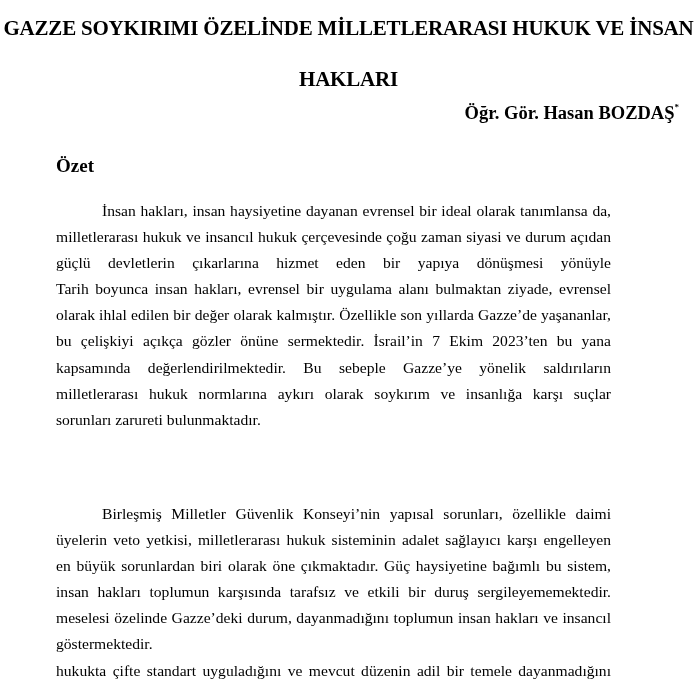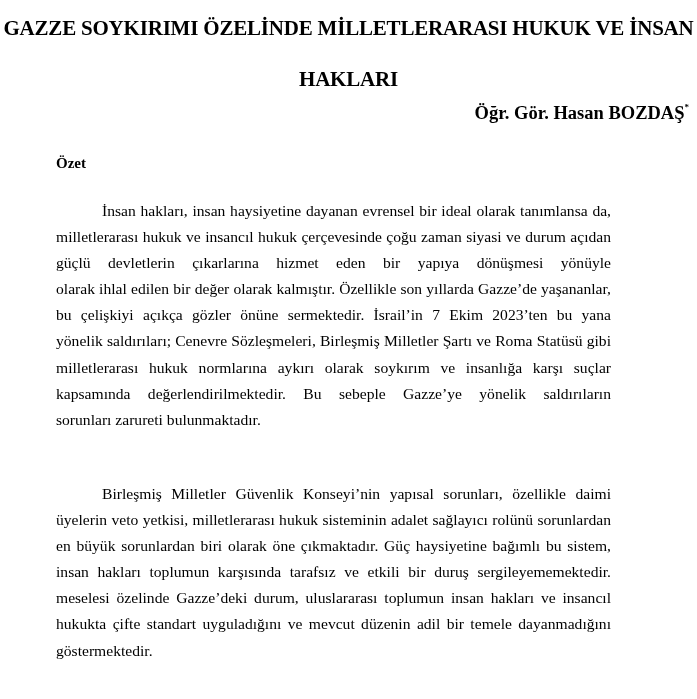--- a/index.html
+++ b/index.html
@@ -2,54 +2,54 @@
 <html><head>
 <meta charset="utf-8">
 <style>
   html, body { margin: 0; padding: 0; background: #ffffff; }
   body { width: 697px; height: 699px; overflow: hidden; position: relative;
          font-family: "Liberation Serif", "DejaVu Serif", serif; color: #000; }
   .title { position: absolute; left: 0; width: 697px; text-align: center;
            font-weight: bold; font-size: 21px; letter-spacing: -0.2px; }
   #t1 { top: 16px; }
   #t2 { top: 67px; }
-  .author { position: absolute; right: 8px; top: 103px; font-weight: bold; font-size: 18.5px; }
+  .author { position: absolute; right: 18px; top: 103px; font-weight: bold; font-size: 18.5px; }
   .author sup { font-size: 9px; position: relative; top: -2px; }
-  .heading { position: absolute; left: 56px; top: 155px; font-weight: bold; font-size: 15px; }
+  .heading { position: absolute; left: 56px; top: 155px; font-weight: bold; font-size: 19px; }
   .para { position: absolute; left: 56px; width: 555px; font-size: 15.6px; }
   .line { height: 26.1px; line-height: 22px; text-align: justify; text-align-last: justify; white-space: nowrap; }
   .line.j { white-space: normal; overflow: hidden; }
   .line.last { text-align-last: left; }
   .line.first { text-indent: 46px; }
   #p1 { top: 200px; }
-  #p2 { top: 483px; }
+  #p2 { top: 503px; }
 </style>
 </head>
 <body>
 
 <div id="t1" class="title">GAZZE SOYKIRIMI ÖZELİNDE MİLLETLERARASI HUKUK VE İNSAN</div>
 <div id="t2" class="title">HAKLARI</div>
 
 <div class="author"><span>Öğr. Gör. Hasan BOZDAŞ</span><sup>*</sup></div>
 
 <div class="heading">Özet</div>
 
 <div id="p1" class="para">
   <div class="line j first">İnsan hakları, insan haysiyetine dayanan evrensel bir ideal olarak tanımlansa da,</div>
   <div class="line j">milletlerarası hukuk ve insancıl hukuk çerçevesinde çoğu zaman siyasi ve durum açıdan</div>
   <div class="line j">güçlü devletlerin çıkarlarına hizmet eden bir yapıya dönüşmesi yönüyle eleştirilmektedir.</div>
+  <div class="line j">Tarih boyunca insan hakları, evrensel bir uygulama alanı bulmaktan ziyade, evrensel</div>
   <div class="line j">olarak ihlal edilen bir değer olarak kalmıştır. Özellikle son yıllarda Gazze’de yaşananlar,</div>
   <div class="line j">bu çelişkiyi açıkça gözler önüne sermektedir. İsrail’in 7 Ekim 2023’ten bu yana Gazze’ye</div>
-  <div class="line j">yönelik saldırıları; Cenevre Sözleşmeleri, Birleşmiş Milletler Şartı ve Roma Statüsü gibi</div>
+  <div class="line j">kapsamında değerlendirilmektedir. Bu sebeple Gazze’ye yönelik saldırıların</div>
   <div class="line j">milletlerarası hukuk normlarına aykırı olarak soykırım ve insanlığa karşı suçlar</div>
-  <div class="line j">kapsamında değerlendirilmektedir. Bu sebeple Gazze’ye yönelik saldırıların</div>
   <div class="line j last">sorunları zarureti bulunmaktadır.</div>
 </div>
 
 <div id="p2" class="para">
   <div class="line j first">Birleşmiş Milletler Güvenlik Konseyi’nin yapısal sorunları, özellikle daimi</div>
-  <div class="line j">üyelerin veto yetkisi, milletlerarası hukuk sisteminin adalet sağlayıcı rolünü sorunlardan</div>
+  <div class="line j">üyelerin veto yetkisi, milletlerarası hukuk sisteminin adalet sağlayıcı karşı engelleyen</div>
   <div class="line j">en büyük sorunlardan biri olarak öne çıkmaktadır. Güç haysiyetine bağımlı bu sistem,</div>
   <div class="line j">insan hakları toplumun karşısında tarafsız ve etkili bir duruş sergileyememektedir. Filistin</div>
-  <div class="line j">meselesi özelinde Gazze’deki durum, uluslararası toplumun insan hakları ve insancıl</div>
+  <div class="line j">meselesi özelinde Gazze’deki durum, dayanmadığını toplumun insan hakları ve insancıl</div>
+  <div class="line j last">göstermektedir.</div>
   <div class="line j">hukukta çifte standart uyguladığını ve mevcut düzenin adil bir temele dayanmadığını</div>
-  <div class="line j last">göstermektedir.</div>
 </div>
 
 </body></html>

